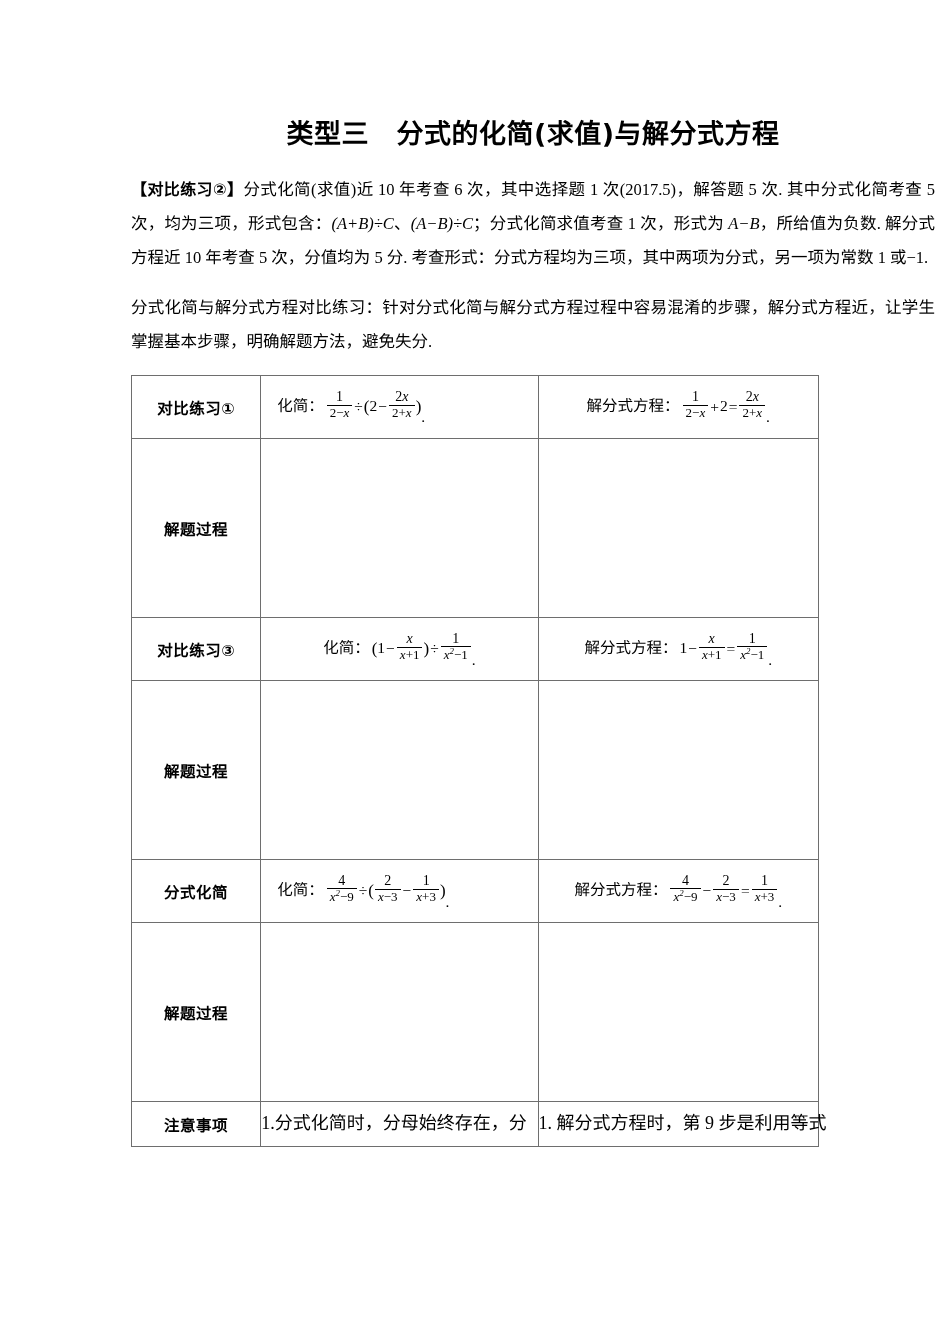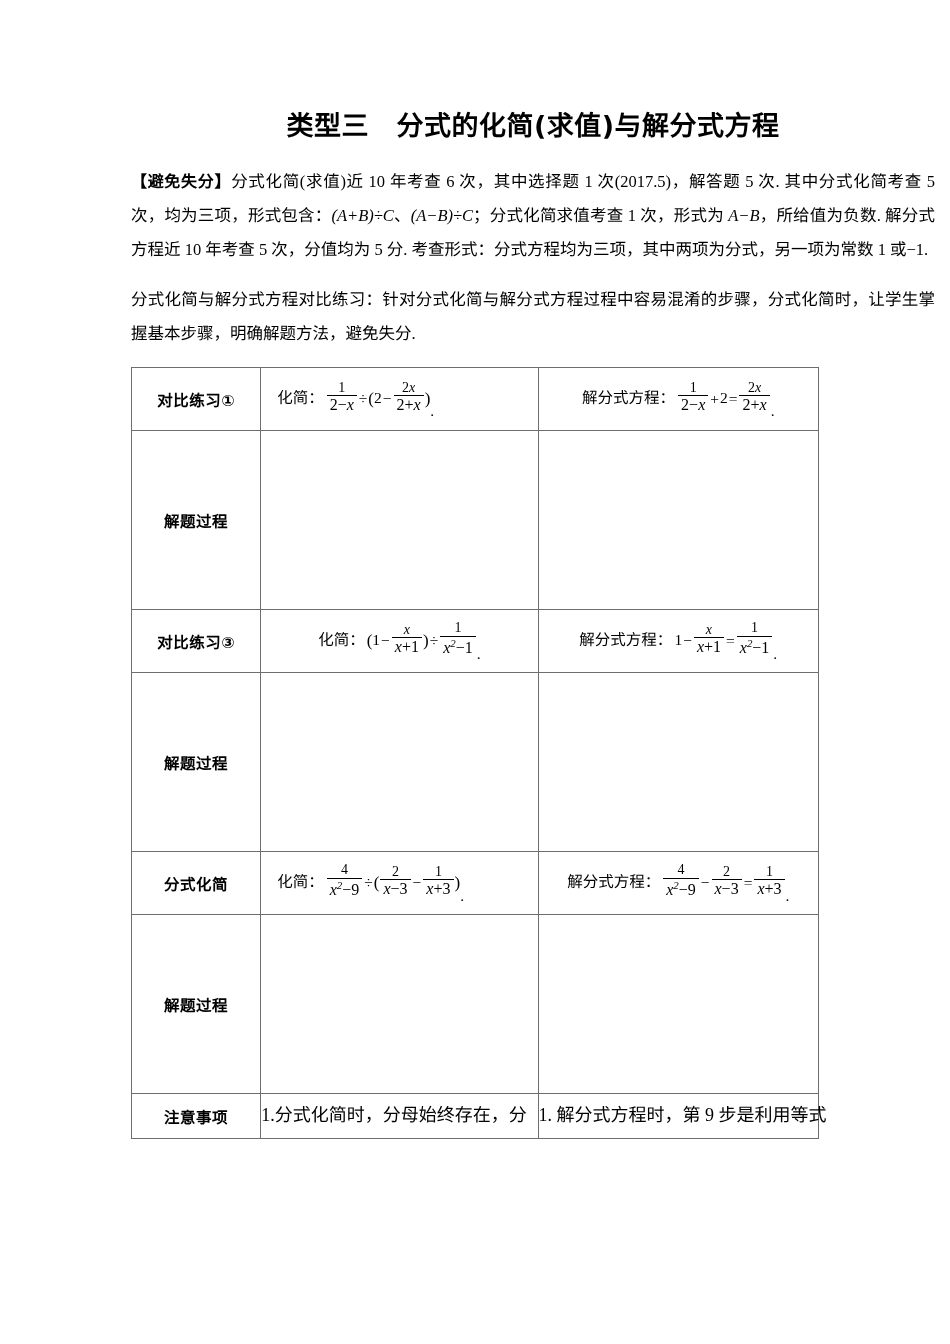--- a/index.html
+++ b/index.html
@@ -18,21 +18,21 @@
   }
   .page {
     position: absolute;
     left: 0; top: 0;
     width: 950px;
     height: 1344px;
   }
   .content {
     position: absolute;
     left: 131px;
-    top: 0;
+    top: 8px;
     width: 804px;
   }
 
   
   .doc-title {
     margin-top: 108px;
     font-family: "DejaVu Sans", "Liberation Sans", sans-serif;
     font-size: 27px;
     font-weight: 700;
     letter-spacing: 0.5px;
@@ -129,21 +129,21 @@
     position: relative;
     top: -0.15em;
   }
   .frac .num {
     display: block;
     font-size: 14px;
     padding: 0 3px;
   }
   .frac .den {
     display: block;
-    font-size: 16px;
+    font-size: 13px;
     padding: 0 3px;
     border-top: 1px solid #000;
   }
   .op {
     display: inline-block;
     vertical-align: middle;
     padding: 0 1px;
   }
   .paren {
     display: inline-block;
@@ -164,24 +164,24 @@
 </style>
 </head>
 <body>
 
 <div class="page">
   <div class="content">
 
     <h1 class="doc-title">类型三　分式的化简(求值)与解分式方程</h1>
 
     <p class="para">
-      <span class="lead">【避免失分】</span><span>分式化简(求值)近 10 年考查 6 次，其中选择题 1 次(2017.5)，解答题 5 次. 其中分式化简考查 5 次，均为三项，形式包含：</span><span class="it">(A+B)÷C</span><span>、</span><span class="it">(A−B)÷C</span><span>；分式化简求值考查 1 次，形式为 </span><span class="it">A−B</span><span>，所给值为负数. 解分式方程近 10 年考查 5 次，分值均为 5 分. 考查形式：分式方程均为三项，其中两项为分式，另一项为常数 1 或−1.</span>
+      <span class="lead">【对比练习②】</span><span>分式化简(求值)近 10 年考查 6 次，其中选择题 1 次(2017.5)，解答题 5 次. 其中分式化简考查 5 次，均为三项，形式包含：</span><span class="it">(A+B)÷C</span><span>、</span><span class="it">(A−B)÷C</span><span>；分式化简求值考查 1 次，形式为 </span><span class="it">A−B</span><span>，所给值为负数. 解分式方程近 10 年考查 5 次，分值均为 5 分. 考查形式：分式方程均为三项，其中两项为分式，另一项为常数 1 或−1.</span>
     </p>
 
-    <p class="para second">分式化简与解分式方程对比练习：针对分式化简与解分式方程过程中容易混淆的步骤，分式化简时，让学生掌握基本步骤，明确解题方法，避免失分.</p>
+    <p class="para second">分式化简与解分式方程对比练习：针对分式化简与解分式方程过程中容易混淆的步骤，解分式方程近，让学生掌握基本步骤，明确解题方法，避免失分.</p>
 
     <table class="cmp-table">
       <colgroup>
         <col class="col-label">
         <col class="col-left">
         <col class="col-right">
       </colgroup>
       <tbody>
 
         <tr class="q-row">

